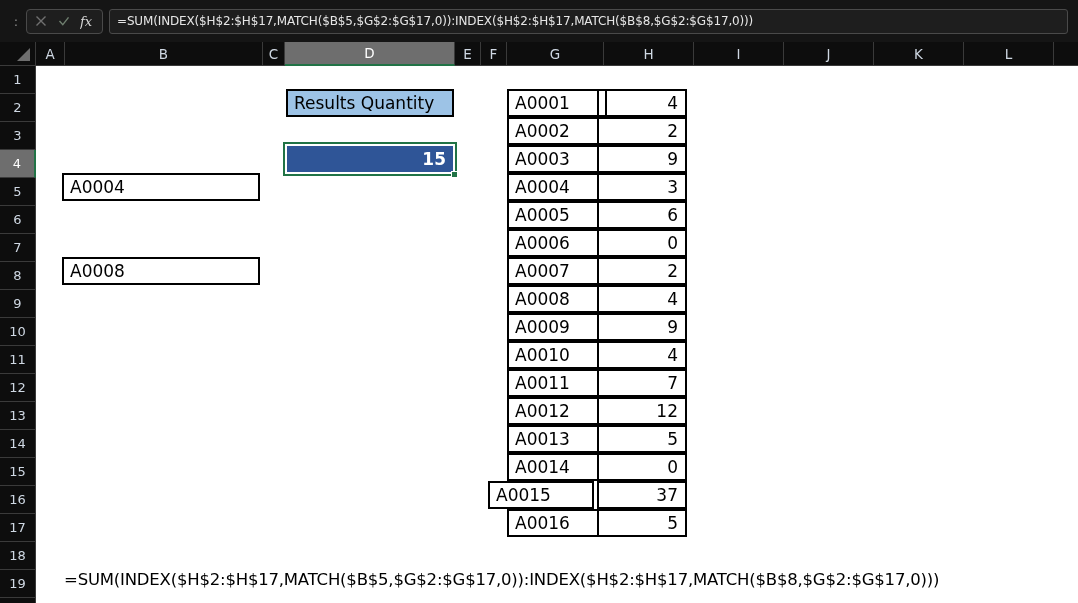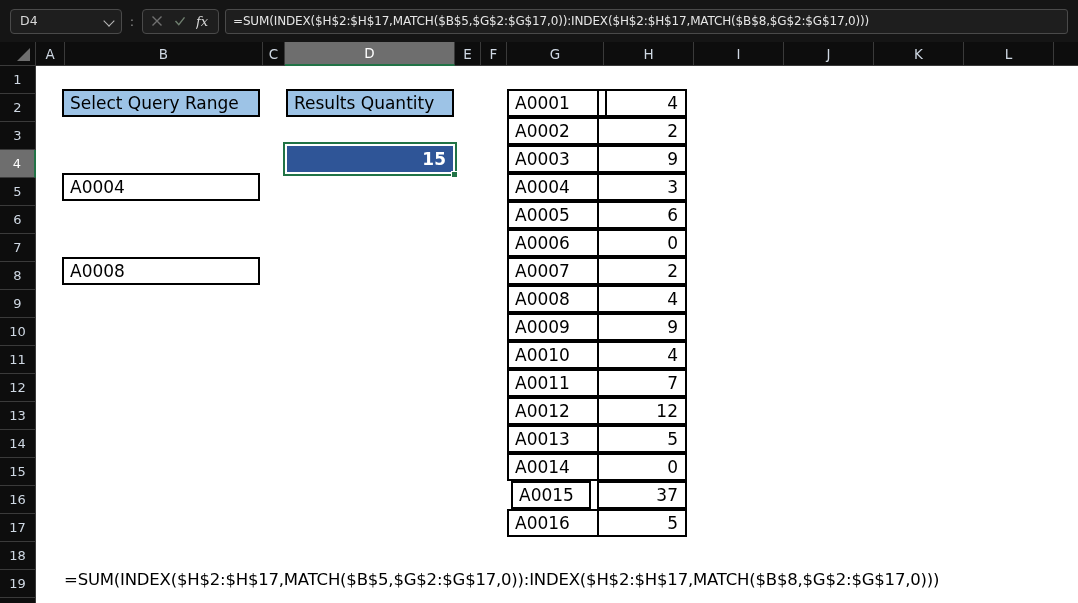--- a/index.html
+++ b/index.html
@@ -221,24 +221,20 @@
     align-items: center;
   }
 </style>
 </head>
 <body>
 
 <div id="app">
 
   <div class="formula-strip">
 
-    <div class="name-box">
-      <span class="nb-text">D4</span>
-      <span class="chev"></span>
-    </div>
 
     <span class="dots">:</span>
 
     <div class="fx-group">
       <svg class="fx-icon" width="14" height="14" viewBox="0 0 14 14">
         <path d="M2.5 2.5 L11.5 11.5 M11.5 2.5 L2.5 11.5" stroke="#707070" stroke-width="1.4" fill="none"></path>
       </svg>
       <svg class="fx-icon" width="14" height="14" viewBox="0 0 14 14">
         <path d="M2.5 7 L5.8 10.6 L11.5 3.4" stroke="#6f7f6f" stroke-width="1.4" fill="none"></path>
       </svg>
@@ -287,21 +283,20 @@
     <div class="row-head">15</div>
     <div class="row-head">16</div>
     <div class="row-head">17</div>
     <div class="row-head">18</div>
     <div class="row-head">19</div>
     <div class="row-head">20</div>
   </div>
 
   <div class="grid">
 
-    <div class="cell bordered hdr-blue pad-l" style="left:26px; top:23px; width:198px; height:28px;">Select Query Range</div>
 
     <div class="cell bordered hdr-blue pad-l" style="left:250px; top:23px; width:168px; height:28px;">Results Quantity</div>
 
 
     <div class="cell bordered white-bg pad-l" style="left:26px; top:107px; width:198px; height:28px;">A0004</div>
 
 
     <div class="cell bordered white-bg pad-l" style="left:26px; top:191px; width:198px; height:28px;">A0008</div>
 
     <div class="sel-cell" style="left:249px; top:78px; width:170px; height:30px;">15</div>
@@ -342,21 +337,21 @@
 
     <div class="cell bordered pad-l" style="left:471px; top:331px; width:92px; height:28px;">A0012</div>
     <div class="cell bordered pad-r" style="left:561px; top:331px; width:90px; height:28px;">12</div>
 
     <div class="cell bordered pad-l" style="left:471px; top:359px; width:92px; height:28px;">A0013</div>
     <div class="cell bordered pad-r" style="left:561px; top:359px; width:90px; height:28px;">5</div>
 
     <div class="cell bordered pad-l" style="left:471px; top:387px; width:92px; height:28px;">A0014</div>
     <div class="cell bordered pad-r" style="left:561px; top:387px; width:90px; height:28px;">0</div>
 
-    <div class="cell bordered pad-l" style="left:475px; top:415px; width:80px; height:28px;">A0015</div>
+    <div class="cell bordered pad-l" style="left:452px; top:415px; width:106px; height:28px;">A0015</div>
     <div class="cell bordered pad-r" style="left:561px; top:415px; width:90px; height:28px;">37</div>
 
     <div class="cell bordered pad-l" style="left:471px; top:443px; width:92px; height:28px;">A0016</div>
     <div class="cell bordered pad-r" style="left:561px; top:443px; width:90px; height:28px;">5</div>
 
     <div class="formula-echo" style="left:28px; top:499px; width:1010px; height:28px;">=SUM(INDEX($H$2:$H$17,MATCH($B$5,$G$2:$G$17,0)):INDEX($H$2:$H$17,MATCH($B$8,$G$2:$G$17,0)))</div>
 
   </div>
 </div>
 

